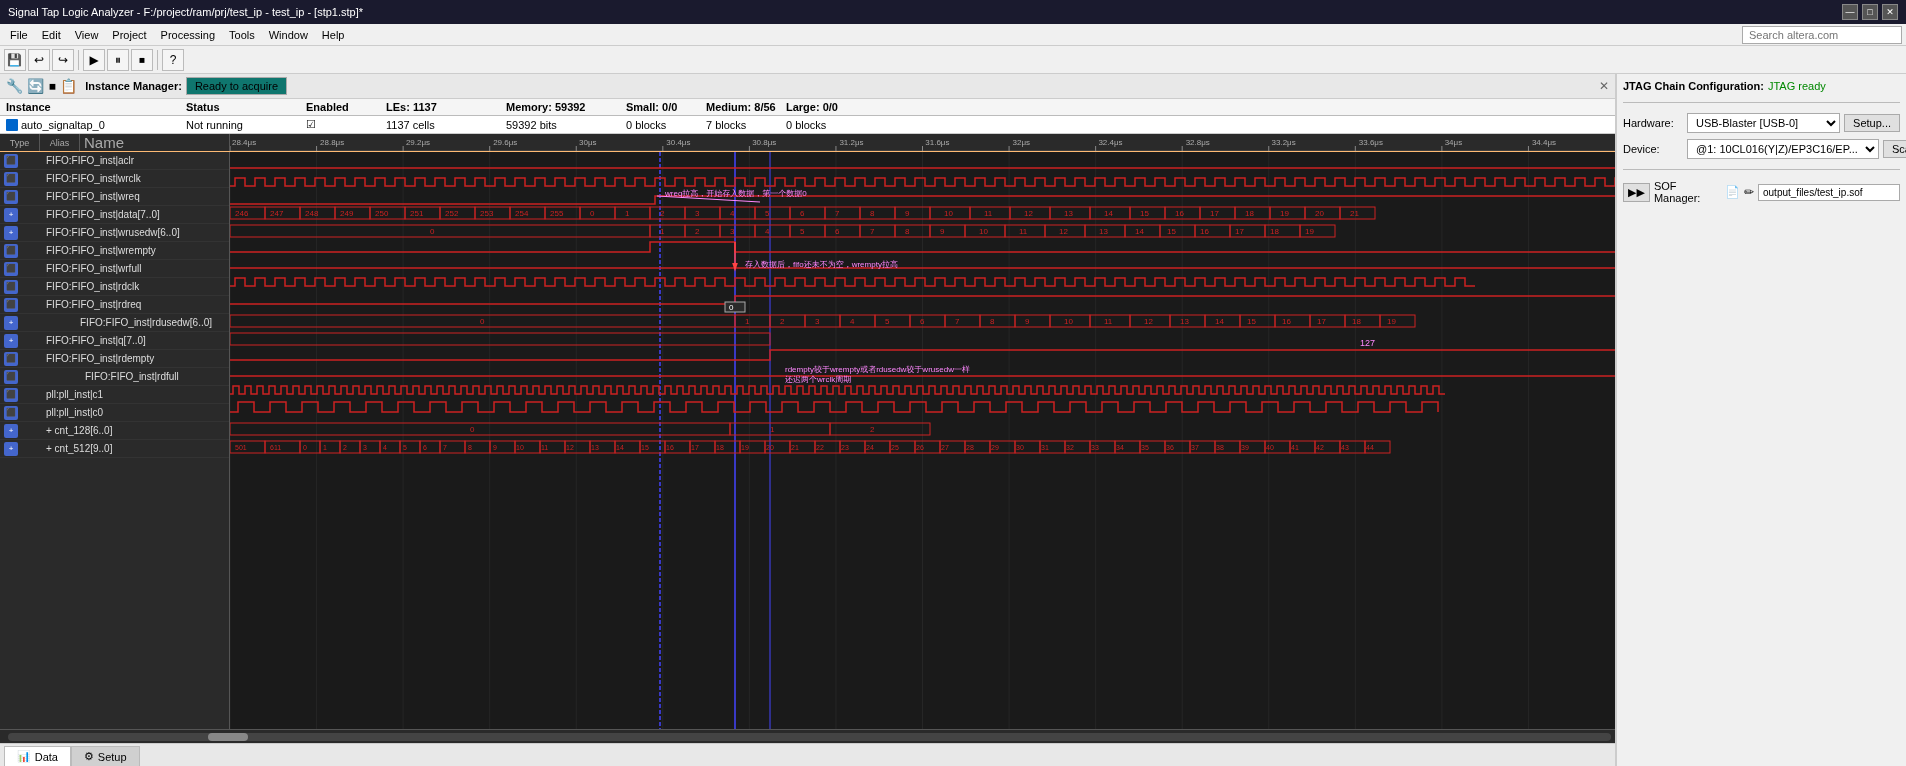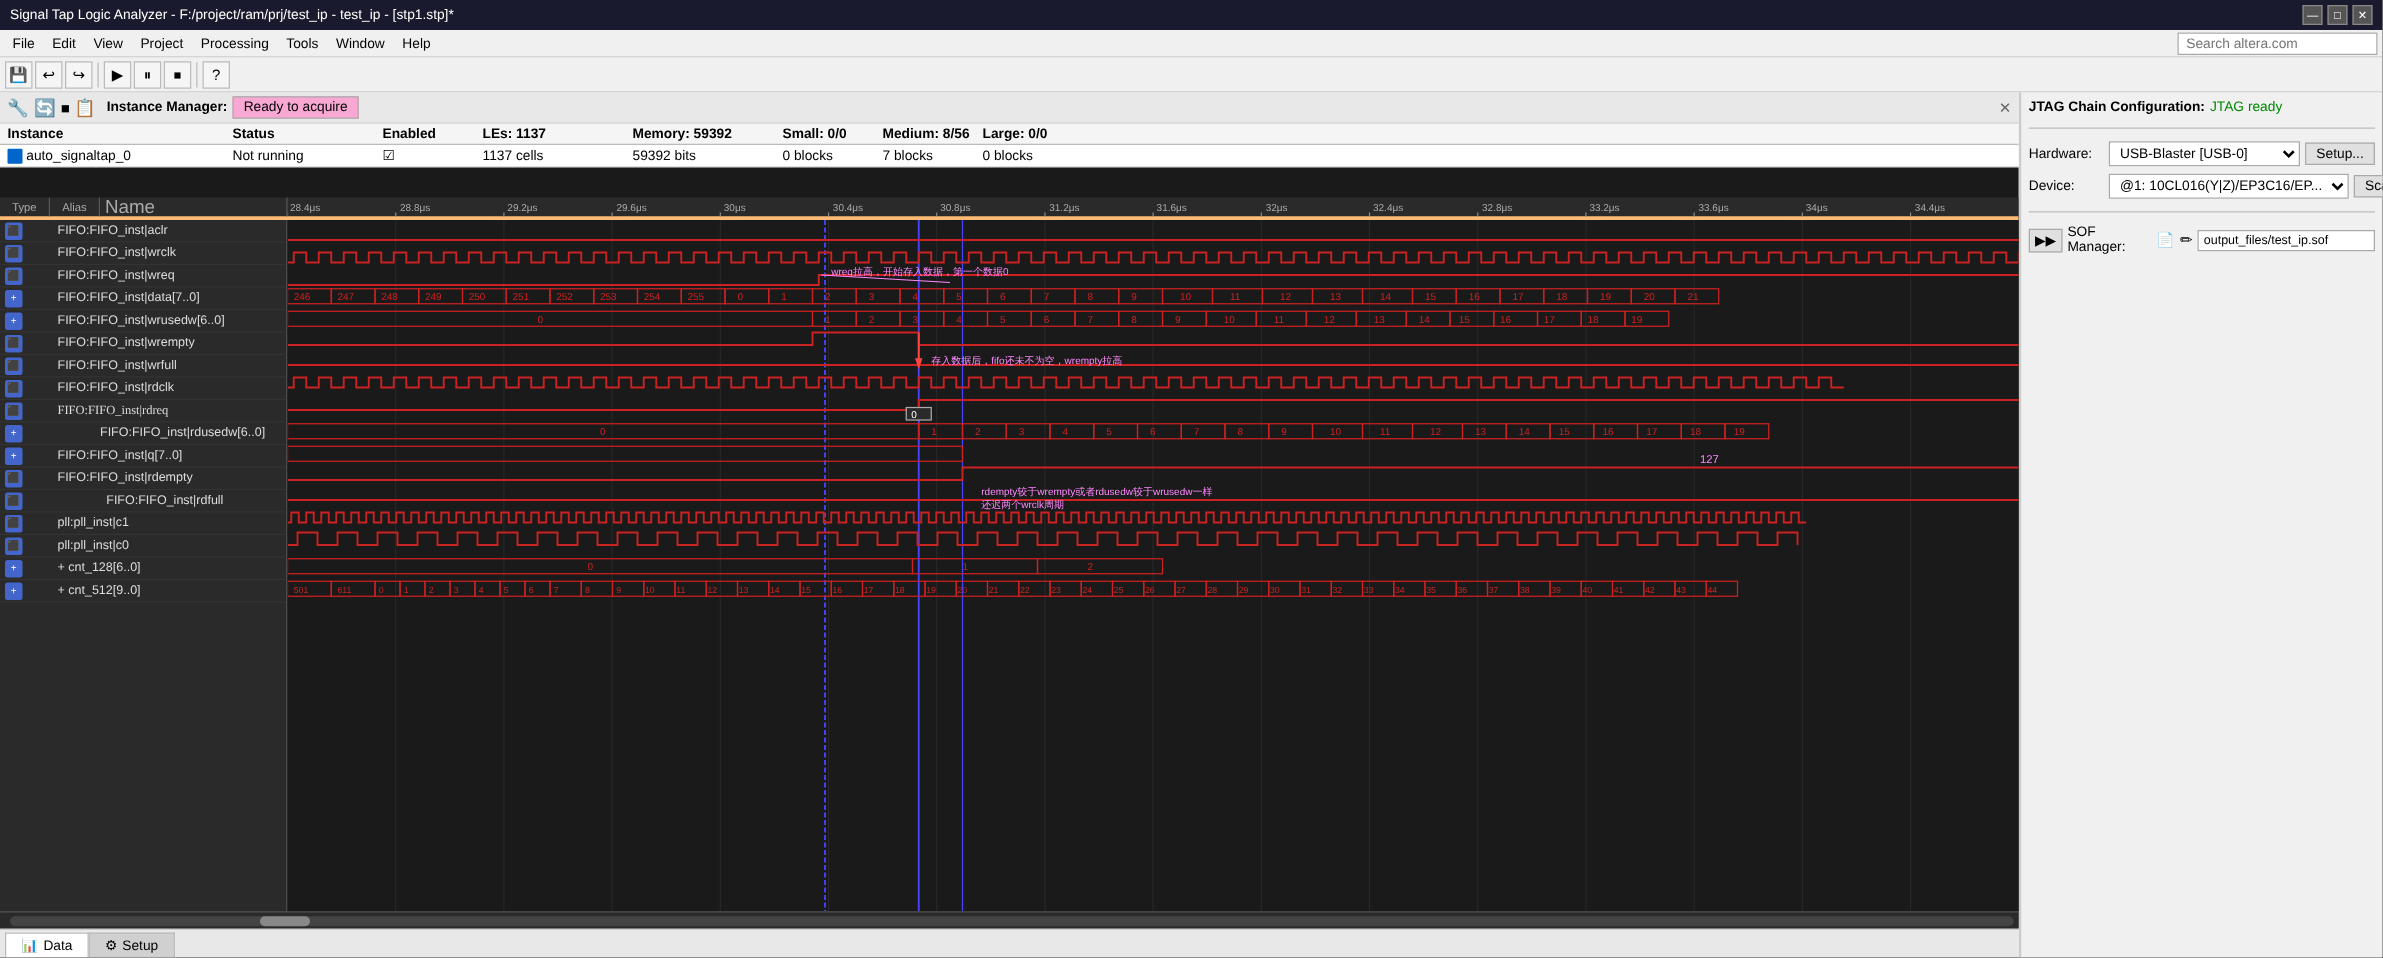--- a/index.html
+++ b/index.html
@@ -251,21 +251,21 @@
 
     
     .panel-close {
       margin-left: auto;
       cursor: pointer;
       font-size: 12px;
       color: #666;
     }
     
     .ready-badge {
-      background: #f9a8d4;
+      background: #0f766e;
       border: 1px solid #aaa;
       padding: 2px 8px;
       font-size: 11px;
     }
   </style>
 </head>
 <body>
 
 <div id="title-bar">
   <span>Signal Tap Logic Analyzer - F:/project/ram/prj/test_ip - test_ip - [stp1.stp]*</span>
@@ -338,21 +338,21 @@
         <span>59392 bits</span>
         <span>0 blocks</span>
         <span>7 blocks</span>
         <span>0 blocks</span>
       </div>
     </div>
 
     <div id="waveform-area">
 
 
-      <div style="display:flex;height:18px;background:#2a2a2a;border-bottom:3px solid #fdba74;margin-top:24px;">
+      <div style="display:flex;height:18px;background:#2a2a2a;border-bottom:1px solid #fdba74;">
 
         <div style="width:40px;min-width:40px;border-right:1px solid #555;color:#aaa;font-size:9px;display:flex;align-items:center;justify-content:center;">Type</div>
         <div style="width:40px;min-width:40px;border-right:1px solid #555;color:#aaa;font-size:9px;display:flex;align-items:center;justify-content:center;">Alias</div>
         <div style="width:150px;min-width:150px;border-right:1px solid #555;color:#aaa;font-size:15px;display:flex;align-items:center;padding-left:4px;">Name</div>
 
         <div style="flex:1;display:flex;align-items:center;overflow:hidden;position:relative;">
           <svg width="100%" height="18" style="position:absolute;top:0;left:0;">
             <line x1="0" y1="17" x2="100%" y2="17" stroke="#555" stroke-width="1"></line>
 
             <line x1="0" y1="12" x2="0" y2="17" stroke="#888" stroke-width="1"></line>
@@ -431,21 +431,21 @@
             <span style="font-size:10px;">FIFO:FIFO_inst|wrfull</span>
           </div>
           <div class="signal-row">
             <span style="width:14px;height:14px;background:#4466cc;border-radius:2px;display:flex;align-items:center;justify-content:center;font-size:8px;color:white;flex-shrink:0;">⬛</span>
             <span style="width:20px;color:#888;font-size:9px;"></span>
             <span style="font-size:10px;">FIFO:FIFO_inst|rdclk</span>
           </div>
           <div class="signal-row">
             <span style="width:14px;height:14px;background:#4466cc;border-radius:2px;display:flex;align-items:center;justify-content:center;font-size:8px;color:white;flex-shrink:0;">⬛</span>
             <span style="width:20px;color:#888;font-size:9px;"></span>
-            <span style="font-size:10px;font-family:Liberation Serif, serif;">FIFO:FIFO_inst|rdreq</span>
+            <span style="font-size:10px;">FIFO:FIFO_inst|rdreq</span>
           </div>
           <div class="signal-row">
             <span style="width:14px;height:14px;background:#4466cc;border-radius:2px;display:flex;align-items:center;justify-content:center;font-size:8px;color:white;flex-shrink:0;">+</span>
             <span style="width:20px;color:#888;font-size:9px;"></span>
             <span style="font-size:10px;margin-left:34px;">FIFO:FIFO_inst|rdusedw[6..0]</span>
           </div>
           <div class="signal-row">
             <span style="width:14px;height:14px;background:#4466cc;border-radius:2px;display:flex;align-items:center;justify-content:center;font-size:8px;color:white;flex-shrink:0;">+</span>
             <span style="width:20px;color:#888;font-size:9px;"></span>
             <span style="font-size:10px;">FIFO:FIFO_inst|q[7..0]</span>

